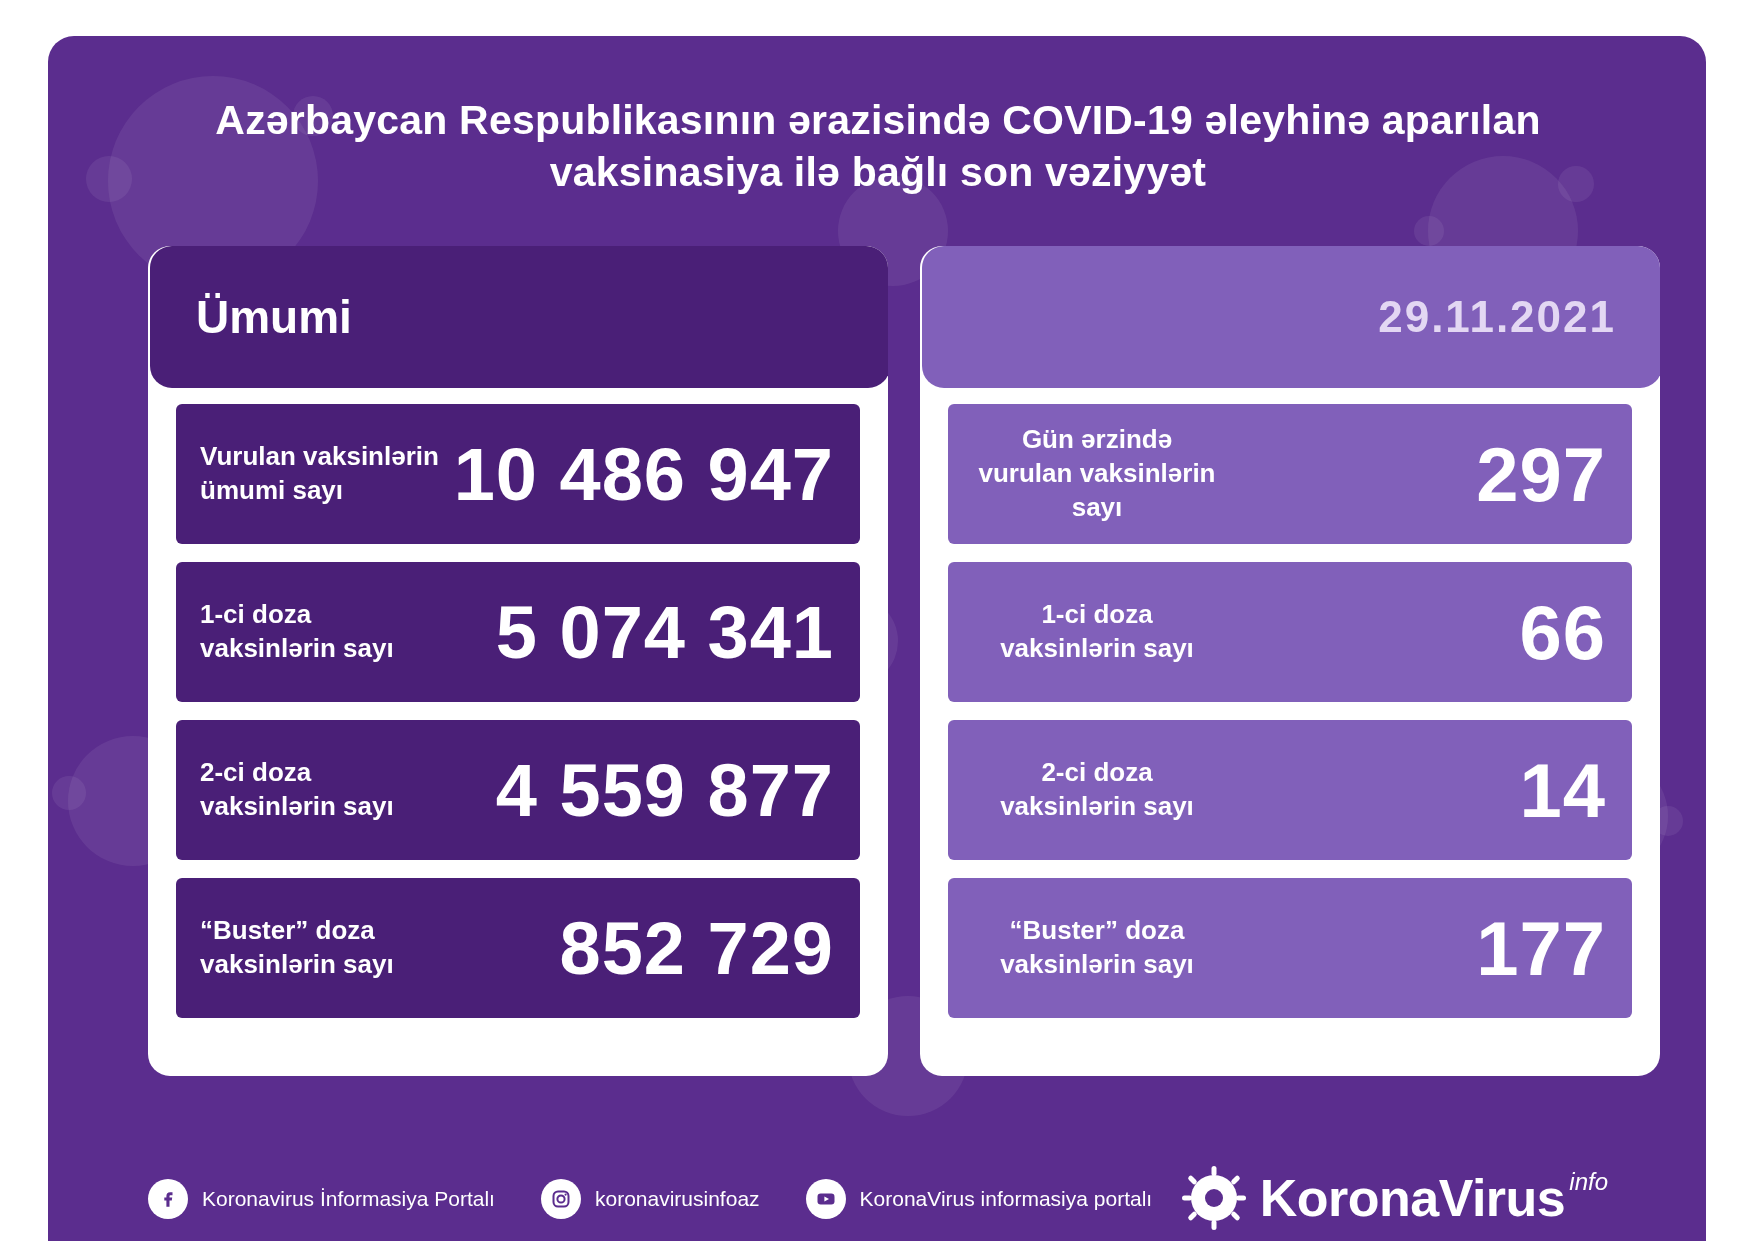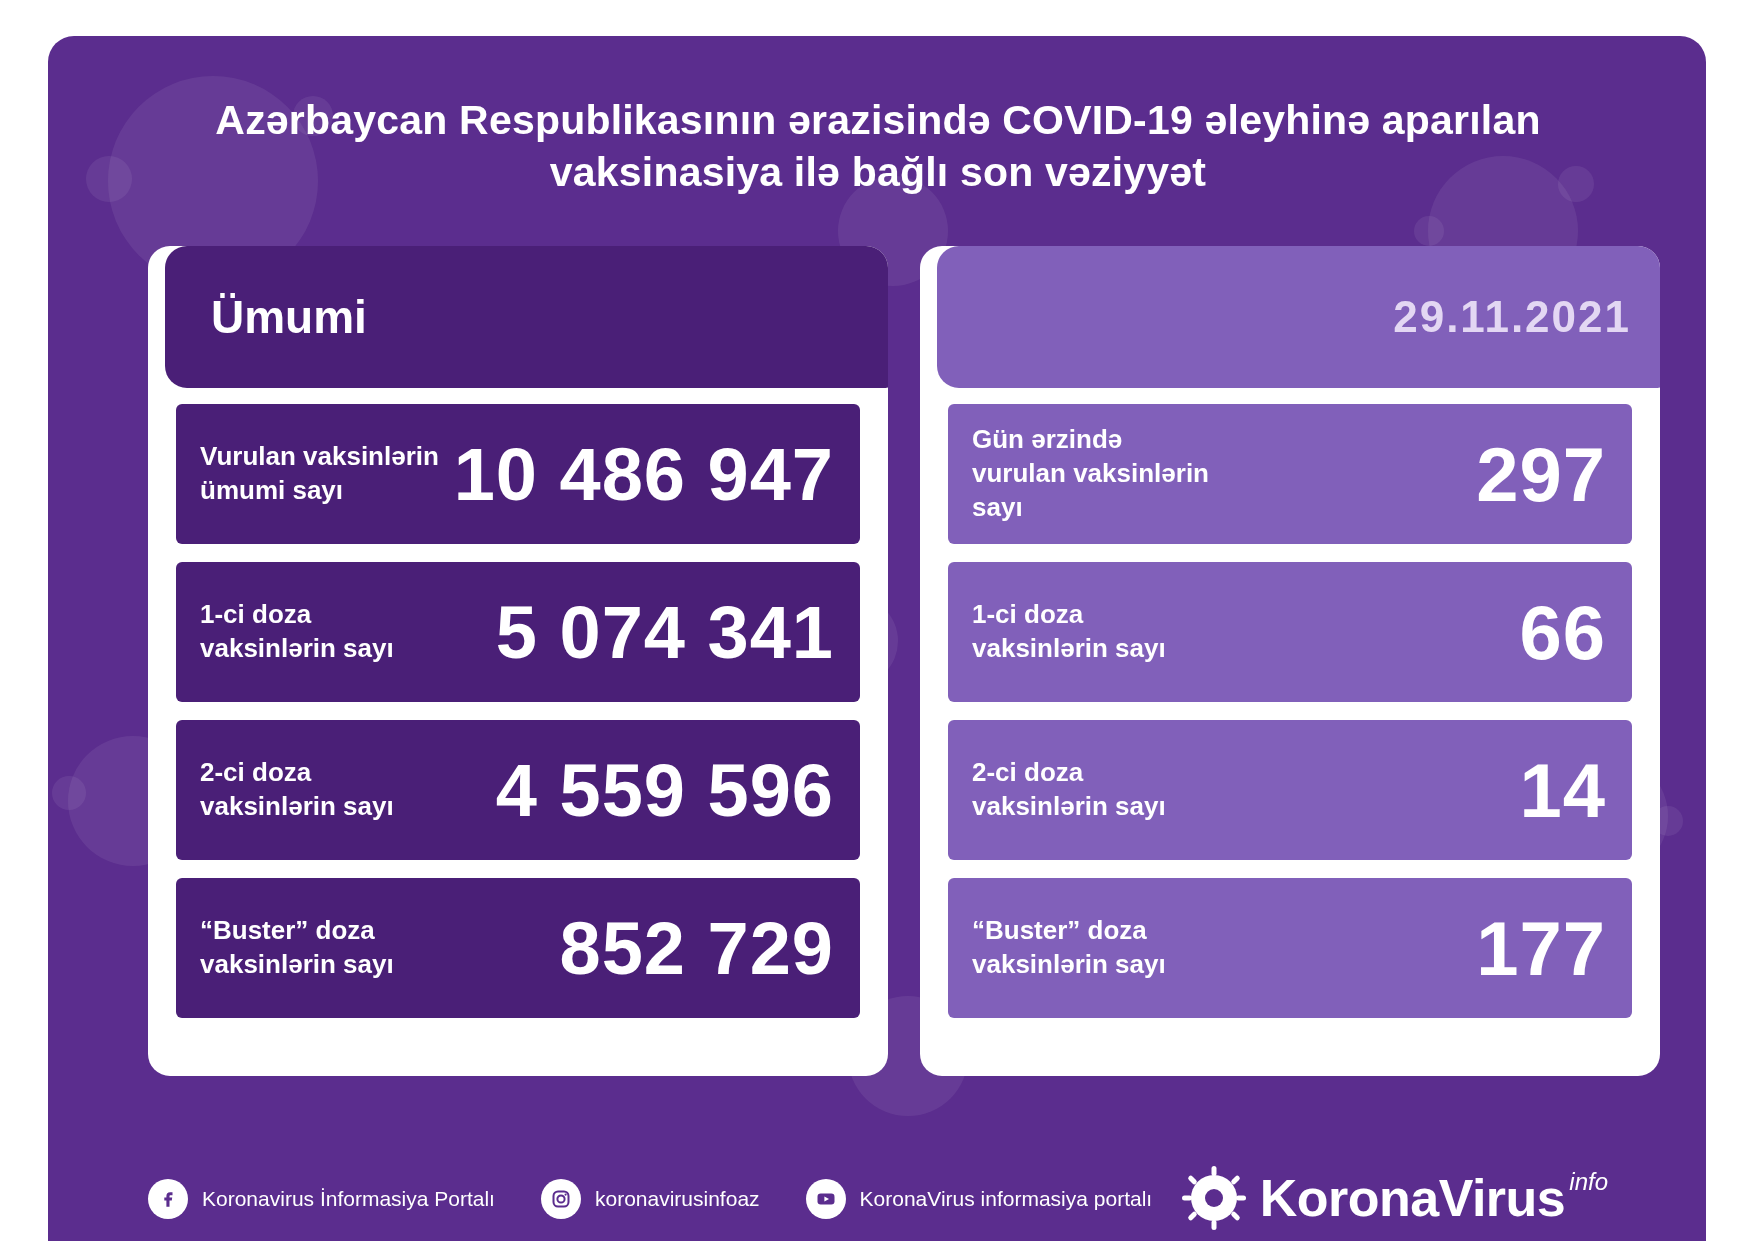--- a/index.html
+++ b/index.html
@@ -67,21 +67,21 @@
     height: 830px;
     border-radius: 22px;
     background: #ffffff;
     overflow: hidden;
   }
   #panel-total { left: 100px; }
   #panel-daily { left: 872px; }
 
   .panel-head {
     position: absolute;
-    left: 17px; top: 0;
+    left: 2px; top: 0;
     width: 100%;
     height: 142px;
     border-radius: 22px;
     display: flex;
     align-items: center;
   }
   #panel-total .panel-head {
     background: #4a1f77;
     justify-content: flex-start;
     padding-left: 46px;
@@ -111,21 +111,21 @@
   .row {
     height: 140px;
     margin-bottom: 18px;
     border-radius: 6px;
     display: flex;
     align-items: center;
     justify-content: space-between;
     padding: 0 26px 0 24px;
   }
   #panel-total .row { background: #4a1f77; }
-  #panel-daily .row { background: #8160ba; }
+  #panel-daily .row { background: #8160ba; text-align: center; }
   .row-label {
     color: #ffffff;
     font-size: 26px;
     font-weight: bold;
     line-height: 1.3;
     max-width: 250px;
   }
   .row-value {
     color: #ffffff;
     font-size: 74px;
@@ -213,21 +213,21 @@
       <div class="row">
         <span class="row-label">Vurulan vaksinlərin ümumi sayı</span>
         <span class="row-value">10 486 947</span>
       </div>
       <div class="row">
         <span class="row-label">1-ci doza vaksinlərin sayı</span>
         <span class="row-value">5 074 341</span>
       </div>
       <div class="row">
         <span class="row-label">2-ci doza vaksinlərin sayı</span>
-        <span class="row-value">4 559 596</span>
+        <span class="row-value">4 559 877</span>
       </div>
       <div class="row">
         <span class="row-label">“Buster” doza vaksinlərin sayı</span>
         <span class="row-value">852 729</span>
       </div>
     </div>
   </div>
 
   <div class="panel" id="panel-daily">
     <div class="panel-head">

